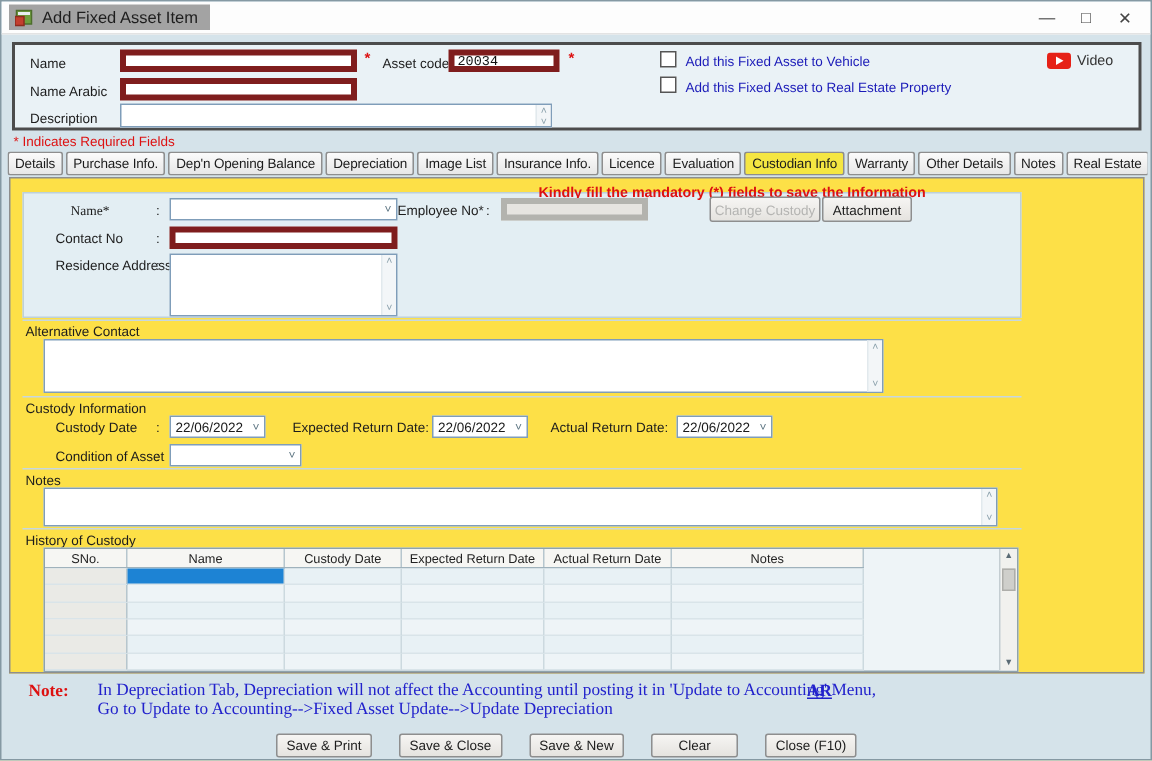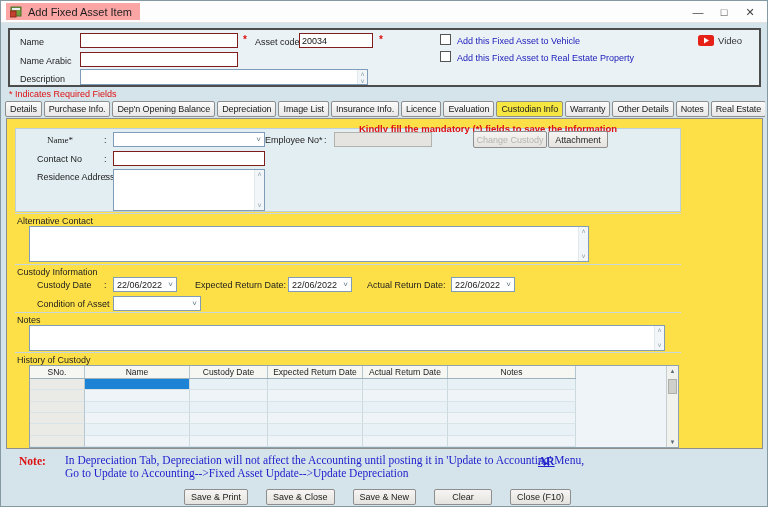--- a/index.html
+++ b/index.html
@@ -4,27 +4,27 @@
 <style>
   html,body{margin:0;padding:0;background:#c8d6dd;}
   *{box-sizing:border-box;}
   .window{
     position:relative;width:768px;height:507px;margin:0 auto;
     border:1px solid #8599a3;background:#d5e3ea;
     font-family:"Liberation Sans",sans-serif;color:#1a1a1a;overflow:hidden;
   }
   
   .titlebar{position:absolute;left:0;top:0;width:100%;height:22px;background:#fdfdfd;border-bottom:1px solid #e3e3e3;}
-  .title-hl{position:absolute;left:5px;top:2px;display:flex;align-items:center;gap:5px;background:#fca5a5;padding:2px 8px 2px 4px;font-size:11px;color:#1d1d1d;}
+  .title-hl{position:absolute;left:5px;top:2px;display:flex;align-items:center;gap:5px;background:#a3a3a3;padding:2px 8px 2px 4px;font-size:11px;color:#1d1d1d;}
   .win-controls{position:absolute;right:4px;top:0;height:22px;display:flex;align-items:center;}
   .win-btn{width:26px;text-align:center;font-size:11px;color:#444;cursor:default;}
   
   .lbl{position:absolute;font-size:9px;color:#1c1c1c;white-space:nowrap;}
   .blue{color:#1a1ab8;}
-  .inp{position:absolute;background:#fff;border:1px solid #7f1d1d;font-family:Liberation Sans, sans-serif;font-size:9px;padding:0 2px;color:#111;}
+  .inp{position:absolute;background:#fff;border:4px solid #7f1d1d;font-family:Liberation Mono, monospace;font-size:9px;padding:0 2px;color:#111;}
   .inp:disabled,.inp.disabled{background:#e6e4e0;border-color:#b3b3ae;}
   .combo{position:absolute;background:#fff;border:1px solid #7f9db9;display:flex;align-items:center;justify-content:space-between;padding:0 3px;font-size:9px;}
   .combo .arr{color:#5d7582;font-size:8px;line-height:1;}
   .ta-wrap{position:absolute;background:#fff;border:1px solid #7f9db9;}
   .mini-scroll{position:absolute;right:0;top:0;bottom:0;width:10px;background:#f3f6f8;border-left:1px solid #e2e9ed;display:flex;flex-direction:column;justify-content:space-between;align-items:center;font-size:7px;color:#8aa0ab;padding:1px 0;}
   .btn{background:linear-gradient(#f6f5f3,#e5e3df);border:1px solid #8e8e8e;border-radius:2px;font-size:9px;text-align:center;padding:2px 6px;white-space:nowrap;color:#1c1c1c;}
   .btn.disabled{color:#b4b4b2;}
   .checkbox{width:11px;height:11px;background:#fff;border:1px solid #555;display:inline-block;}
   .star{position:absolute;font-size:10px;color:#dd1111;font-weight:bold;}
   

